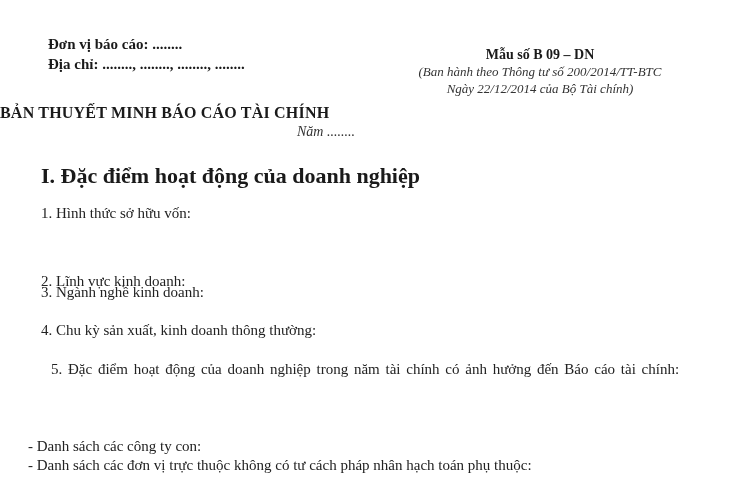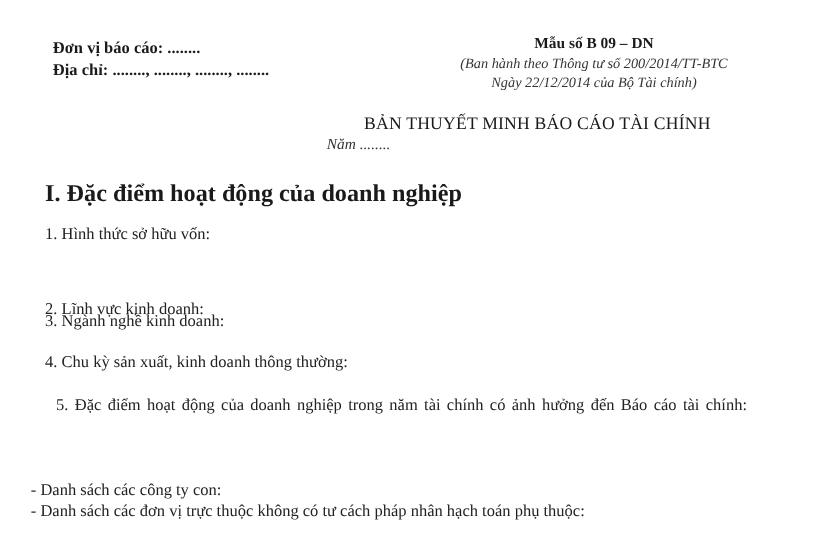--- a/index.html
+++ b/index.html
@@ -8,24 +8,24 @@
       overflow: hidden;
       background: #ffffff;
     }
     body {
       position: relative;
       font-family: "Liberation Serif", "DejaVu Serif", serif;
       color: #1a1a1a;
     }
     .abs { position: absolute; white-space: nowrap; }
     .hdr-left { left: 48px; top: 34px; font-weight: bold; font-size: 15px; line-height: 20px; }
-    .hdr-right { left: 395px; top: 32px; width: 290px; text-align: center; font-size: 13px; line-height: 17px; }
+    .hdr-right { left: 395px; top: 46px; width: 290px; text-align: center; font-size: 13px; line-height: 17px; }
     .hdr-right .form-no { font-weight: bold; font-size: 14px; }
     .hdr-right .italic { font-style: italic; color: #333; }
-    .title { left: 0; width: 646px; top: 104px; text-align: right; font-weight: normal; font-size: 16px; letter-spacing: 0.2px; }
+    .title { left: 0; width: 646px; top: 104px; text-align: left; font-weight: bold; font-size: 16px; letter-spacing: 0.2px; }
     .year { left: 0; width: 652px; top: 124px; text-align: center; font-style: italic; font-size: 14px; color: #333; }
     .section { left: 41px; top: 163px; font-weight: bold; font-size: 22px; }
     .item { left: 41px; font-size: 15px; color: #222; }
     .item-wrap { left: 41px; width: 662px; white-space: normal; text-align: justify; text-align-last: left; font-size: 15px; line-height: 19px; color: #222; word-spacing: 2px; }
     .list { left: 28px; font-size: 15px; line-height: 19px; color: #222; }
   </style>
 </head>
 <body>
 
 <div class="abs hdr-left">

